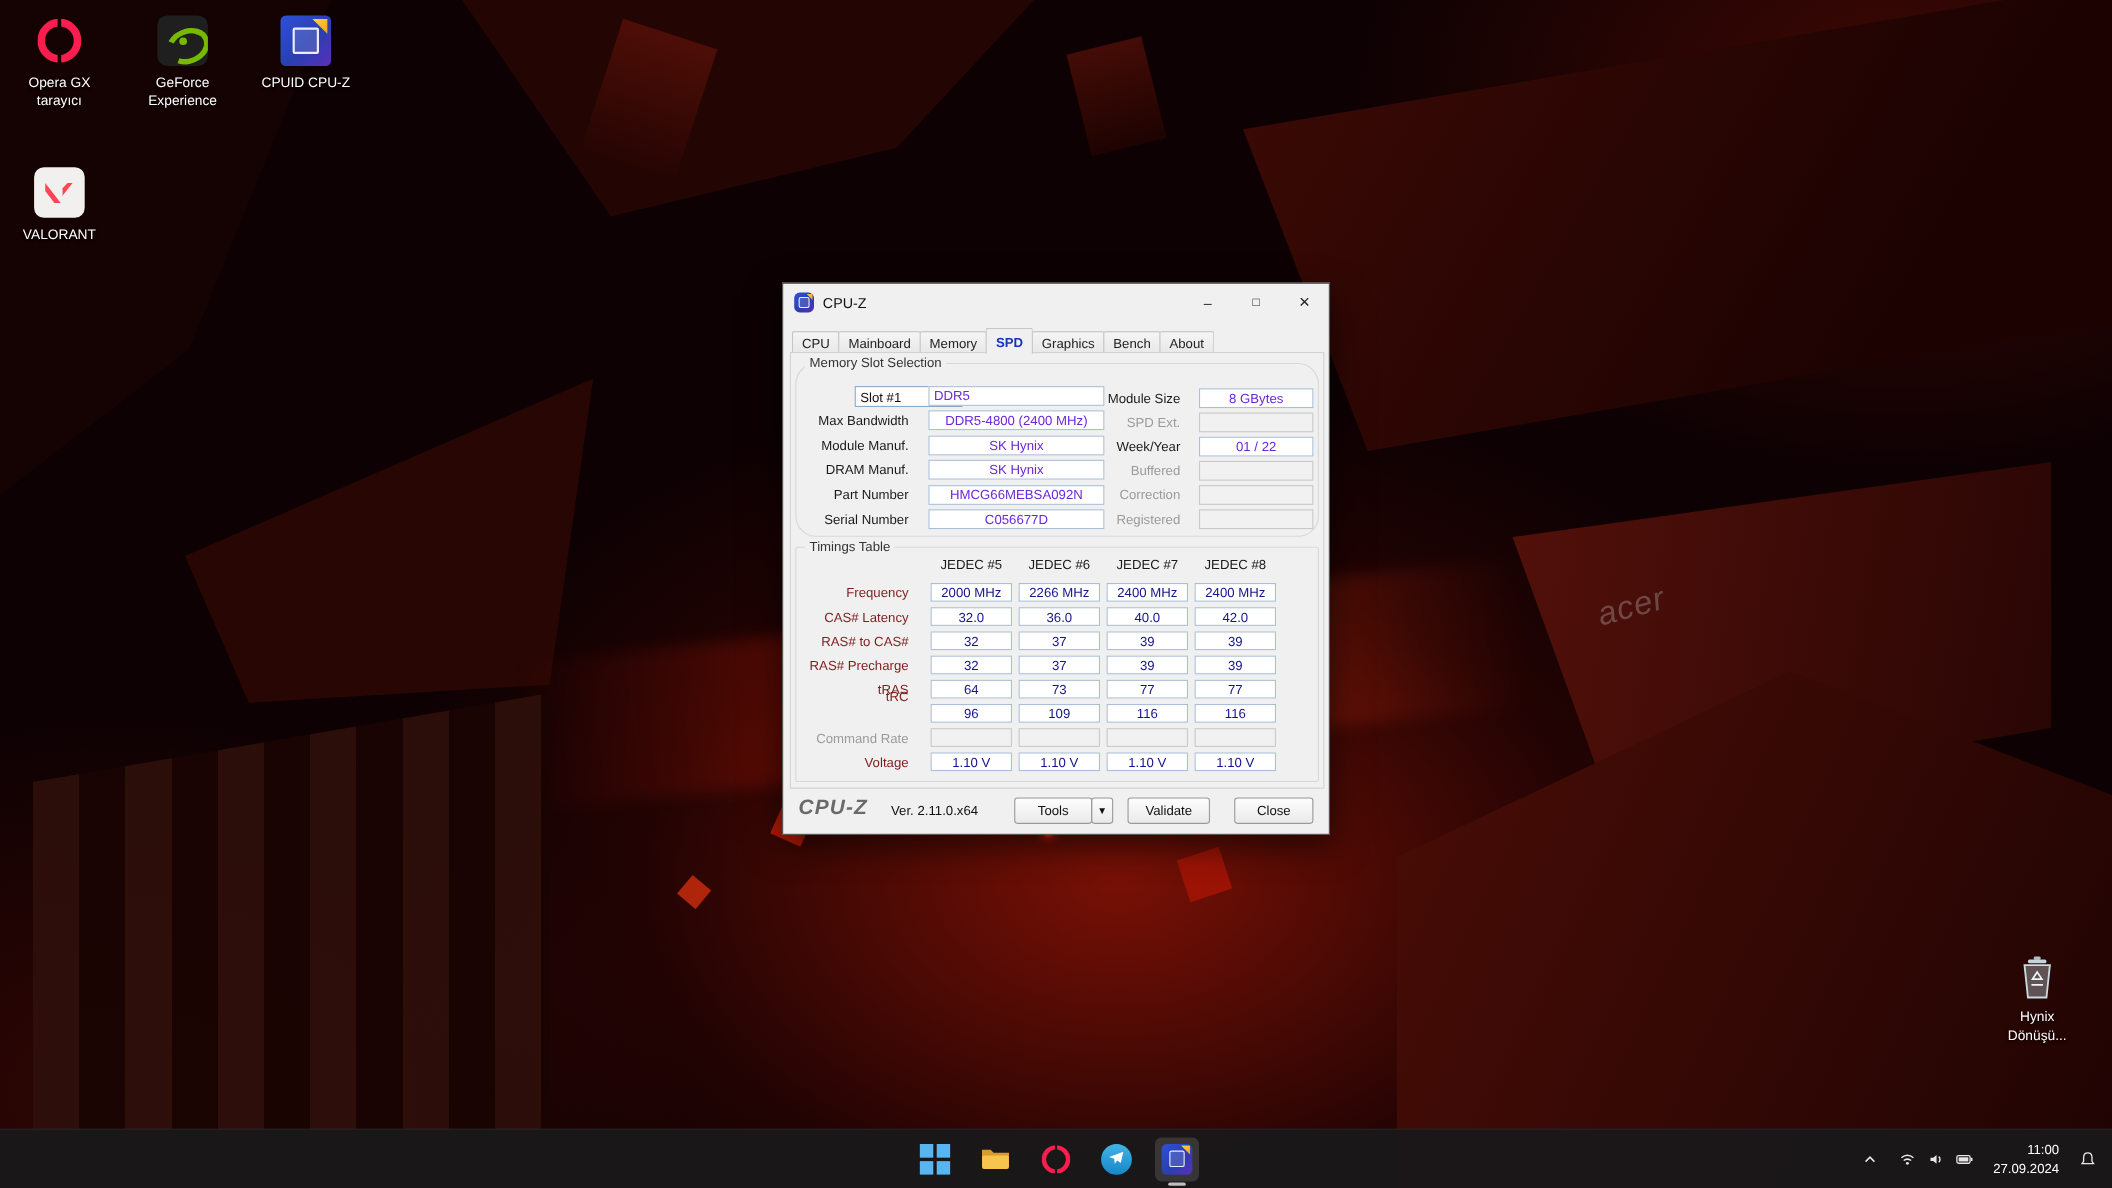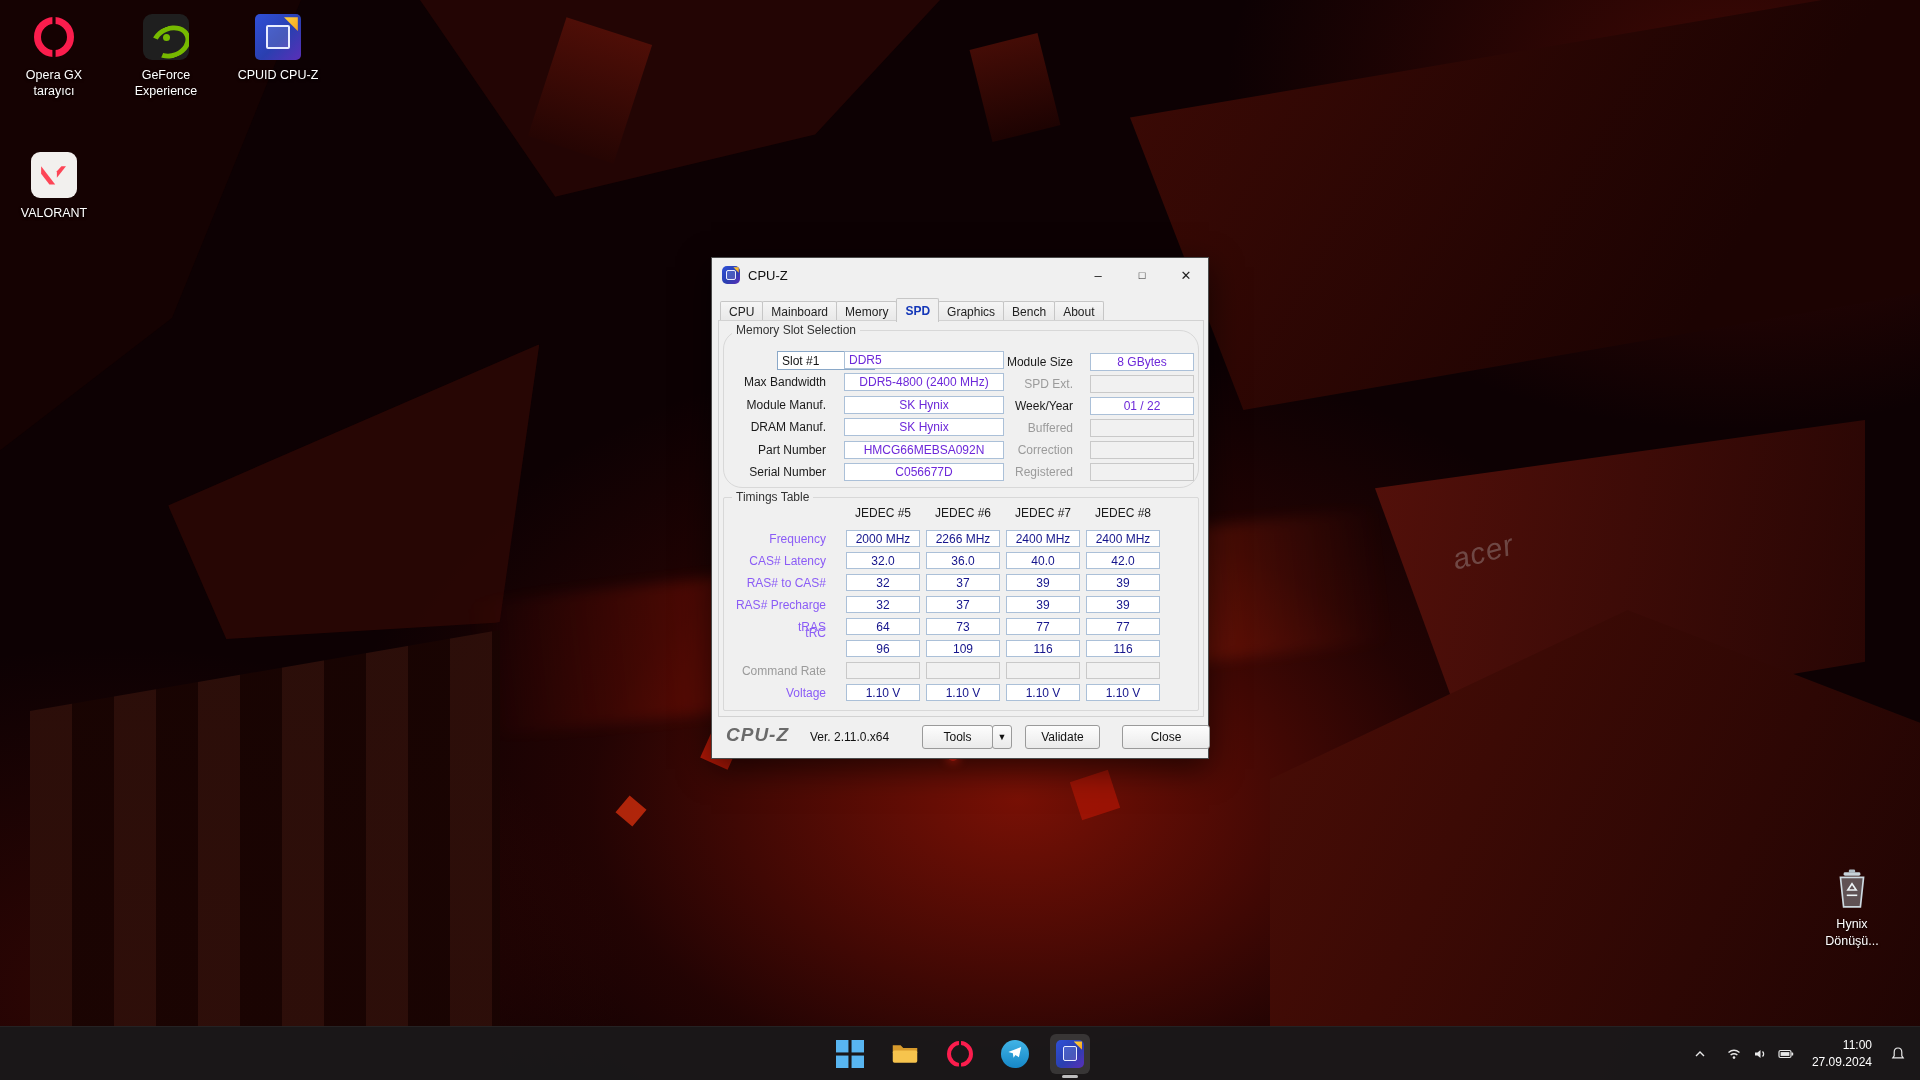--- a/index.html
+++ b/index.html
@@ -96,33 +96,33 @@
   .colB { left:120px; width:160px; }
   .colC { left:246px; width:108px; }
   .colD { left:366px; width:104px; }
 
   .combo { position:absolute; left:9px; width:98px; height:19px; background:#fff; border:1px solid #8aa8c8; display:flex; align-items:center;margin-left:44px; }
   .combo .ctxt { flex:1; font-size:12px; color:#111; padding-left:4px; }
   .combo .cbtn { width:17px; align-self:stretch; background:linear-gradient(#fafafa,#dcdcdc); border-left:1px solid #b5c6da; display:grid; place-items:center; font-size:8px; color:#333; }
 
   .thead { position:absolute; top:8px; height:14px; font-size:12px; color:#1a1a1a; display:flex; align-items:center; justify-content:center; }
   .tc1 { left:122px; width:74px; } .tc2 { left:202px; width:74px; } .tc3 { left:282px; width:74px; } .tc4 { left:362px; width:74px; }
-  .trow-lbl { position:absolute; left:0; width:107px; height:17px; font-size:12px; display:flex; align-items:center; justify-content:flex-end; padding-right:5px; color:#8b5cf6; white-space:nowrap; }
+  .trow-lbl { position:absolute; left:0; width:107px; height:17px; font-size:12px; display:flex; align-items:center; justify-content:flex-end; padding-right:5px; color:#7f1d1d; white-space:nowrap; }
   .trow-lbl.dis { color:#9b9b9b; }
   .tcell { position:absolute; width:74px; height:17px; background:#fff; border:1px solid #abc0d8; font-size:12px; color:#15158c; display:flex; align-items:center; justify-content:center; }
   .tcell.dis { background:#f1f1f1; border-color:#c9c9c9; }
 
   .w-footer { position:absolute; left:0; right:0; bottom:0; height:42px; }
   .cz-logo { position:absolute; left:14px; top:8px; font-size:19px; font-weight:bold; font-style:italic; color:#6a6a6a; letter-spacing:1px; }
   .cz-ver { position:absolute; left:98px; top:14px; font-size:12px; color:#111; }
   .pbtn { position:absolute; top:9px; height:24px; background:linear-gradient(#fdfdfd,#eaeaea); border:1px solid #9a9a9a; border-radius:3px; font-size:12px; color:#111; display:grid; place-items:center; }
   .b-tools { left:210px; width:71px; }
   .b-toolsdd { left:280px; width:20px; font-size:9px; }
   .b-validate { left:313px; width:75px; }
-  .b-close { left:410px; width:88px; }
+  .b-close { left:410px; width:72px; }
 
   
   .taskbar { position:absolute; left:0; right:0; bottom:0; height:54px; background:rgba(26,24,25,.96); border-top:1px solid rgba(255,255,255,.05); }
   .tb-center { position:absolute; left:50%; top:0; height:100%; transform:translateX(-50%); display:flex; align-items:center; gap:15px; }
   .tb-icon { width:40px; height:40px; border-radius:6px; display:grid; place-items:center; position:relative; }
   .tb-icon.active { background:rgba(255,255,255,.13); }
   .tb-icon.active::after { content:""; position:absolute; bottom:-4px; left:50%; transform:translateX(-50%); width:16px; height:3px; border-radius:2px; background:#bdbdbd; }
   .tb-icon .ic28 { width:28px; height:28px; }
 
   .tb-tray { position:absolute; right:8px; top:0; height:100%; display:flex; align-items:center; gap:6px; color:#eee; }

